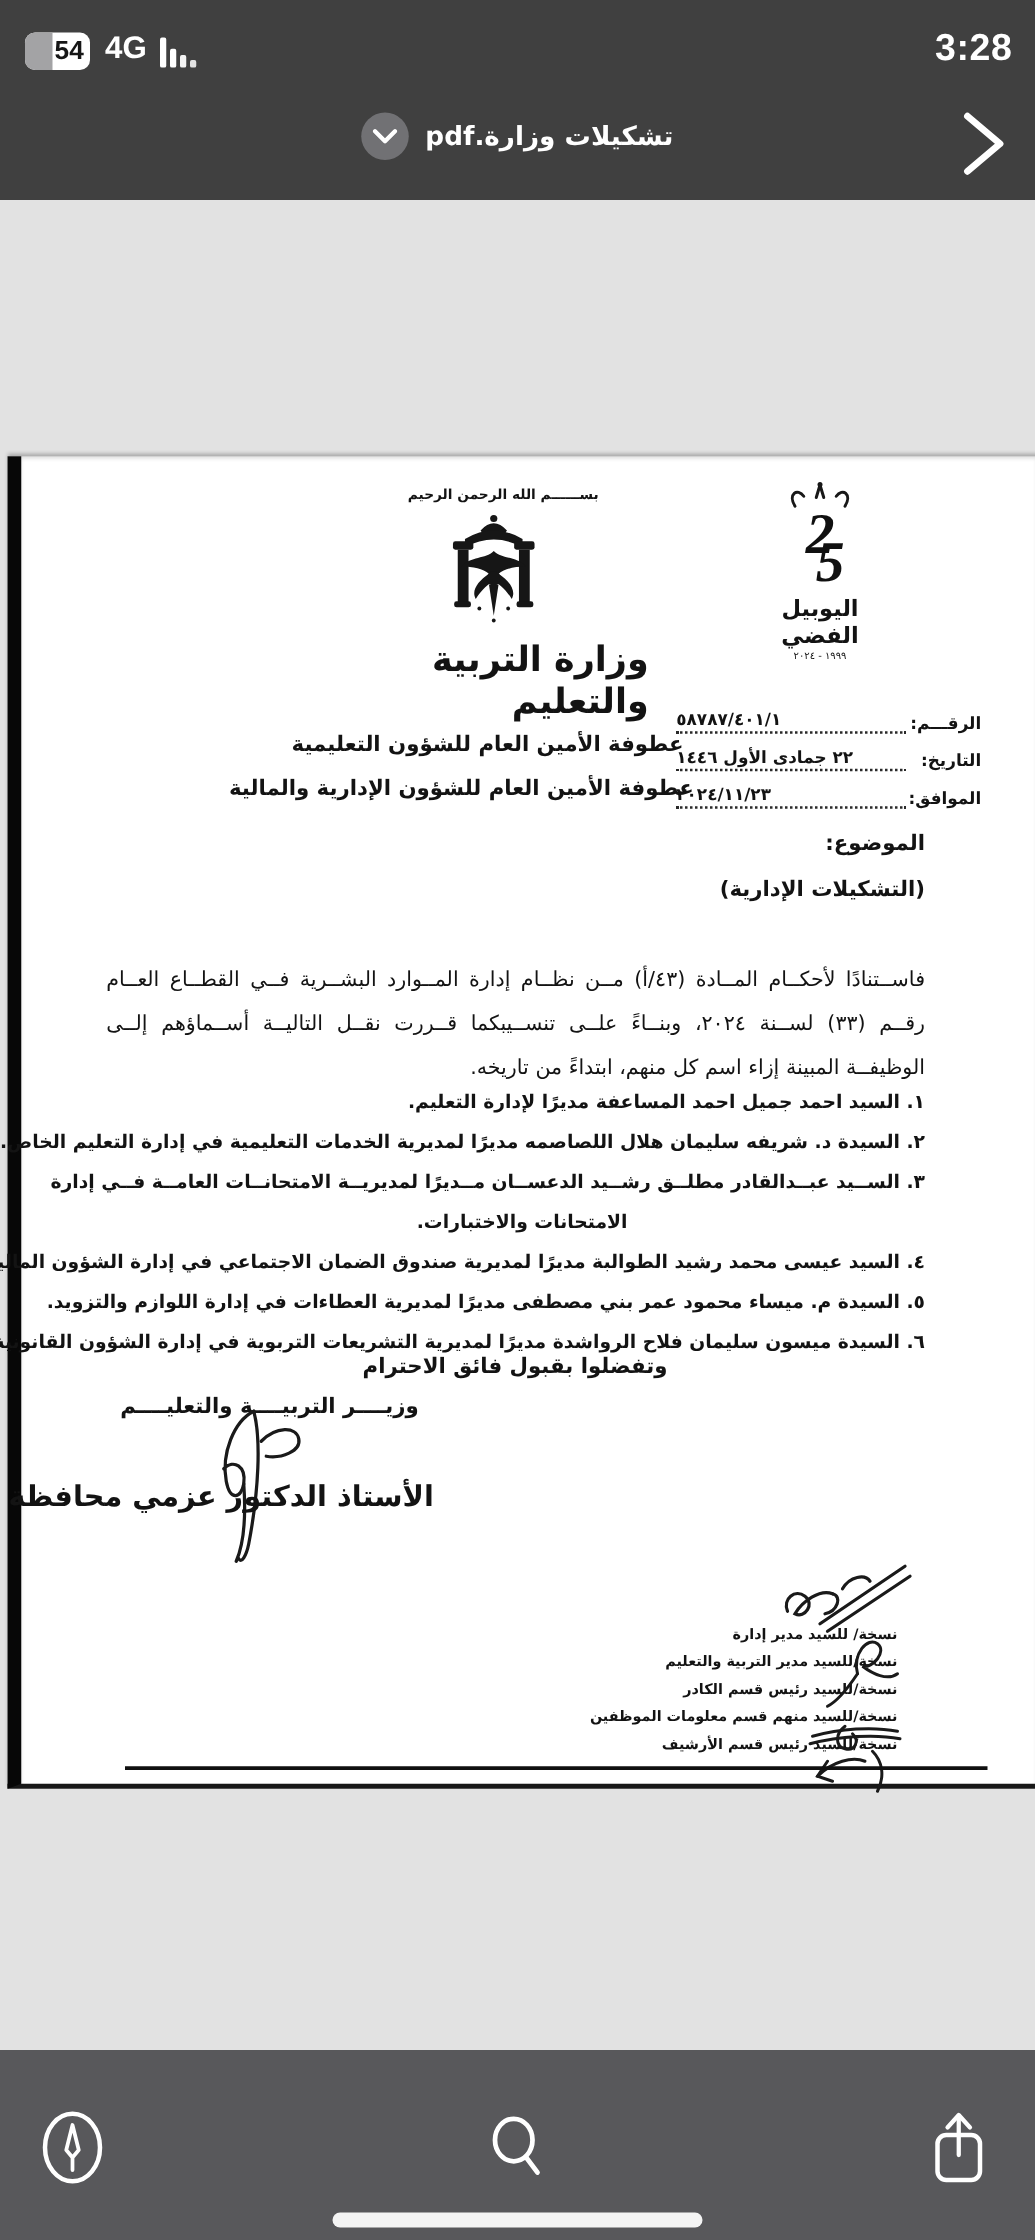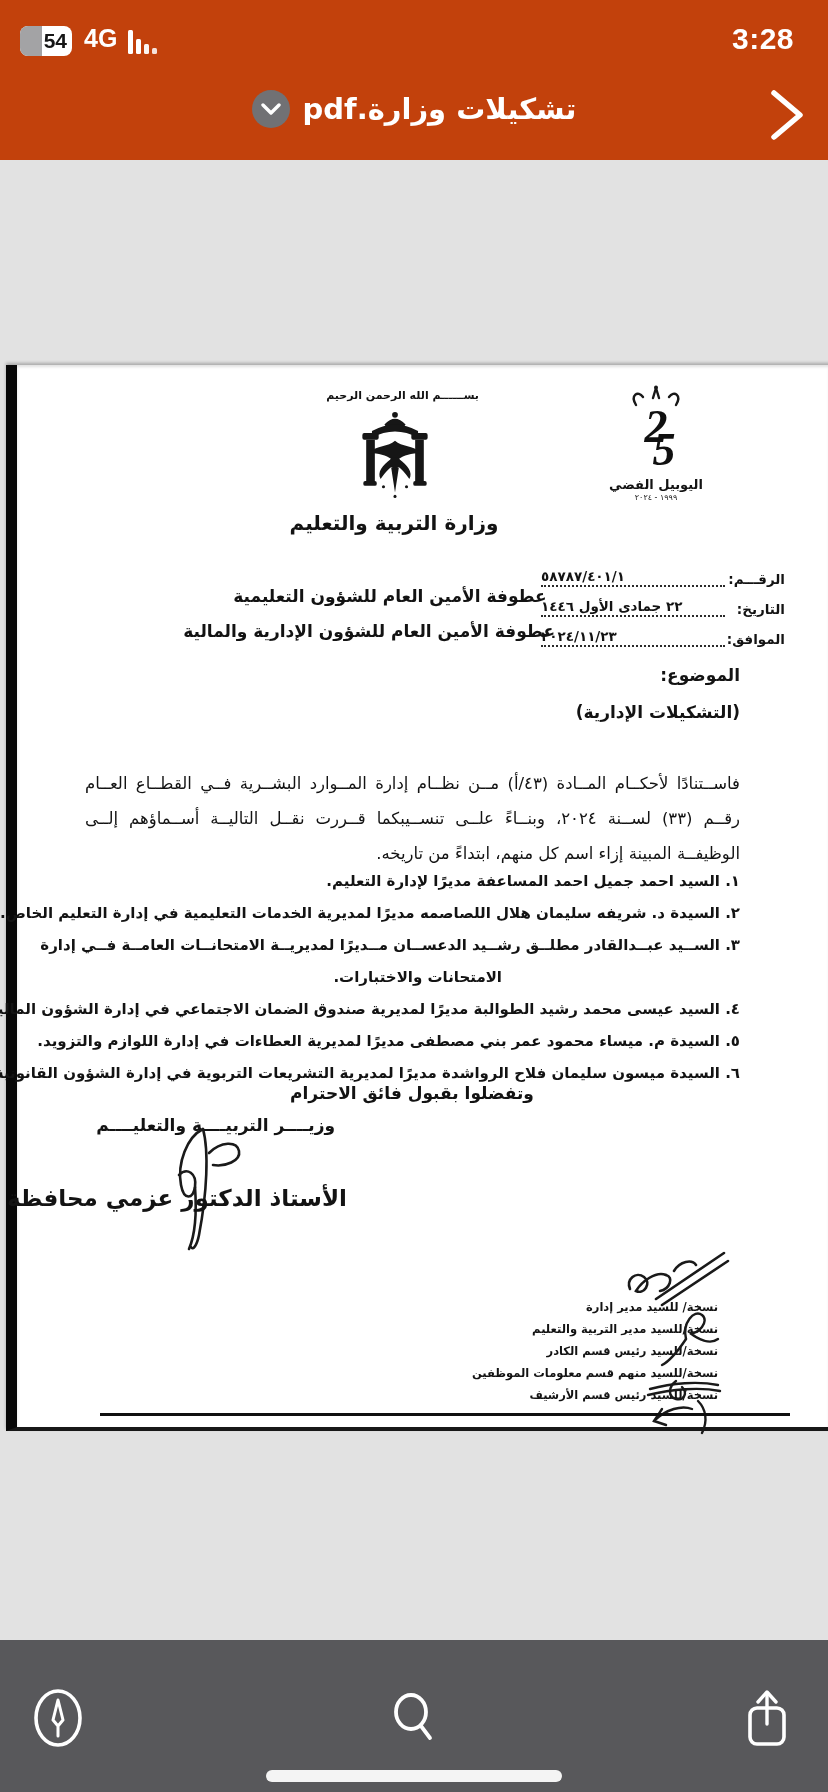--- a/index.html
+++ b/index.html
@@ -1,51 +1,51 @@
 <!DOCTYPE html>
 <html><head>
 <meta charset="utf-8">
 <style>
   html,body{margin:0;padding:0;}
   body{
     width:828px;height:1792px;position:relative;overflow:hidden;
     background:#e2e2e2;font-family:"Liberation Sans",sans-serif;
   }
   
-  .chrome-top{position:absolute;top:0;left:0;width:828px;height:160px;background:#c2410c;z-index:5;}
+  .chrome-top{position:absolute;top:0;left:0;width:828px;height:160px;background:#404040;z-index:5;}
   .battery{position:absolute;left:20px;top:26px;width:52px;height:30px;background:#fff;border-radius:8px;overflow:hidden;}
   .battery:before{content:"";position:absolute;left:-7px;top:9px;width:5px;height:12px;background:#8a8a8c;border-radius:3px;}
   .battery-fill{position:absolute;left:0;top:0;bottom:0;width:42%;background:#a3a3a5;}
   .battery-num{position:absolute;right:5px;top:3px;font-size:21px;font-weight:700;color:#161616;}
   .network{position:absolute;left:84px;top:24px;color:#fff;font-size:25px;font-weight:600;}
   .signal{position:absolute;left:128px;top:30px;display:flex;align-items:flex-end;gap:3px;height:24px;}
   .signal span{display:block;width:5px;background:#fff;border-radius:1.5px;}
   .sig1{height:24px;} .sig2{height:15px;} .sig3{height:10px;opacity:.95;} .sig4{height:6px;opacity:.85;}
-  .time{position:absolute;right:34px;top:22px;color:#fff;font-size:30px;font-weight:600;letter-spacing:.5px;margin-left:29px;}
+  .time{position:absolute;right:18px;top:22px;color:#fff;font-size:30px;font-weight:600;letter-spacing:.5px;margin-left:29px;}
   .title-row{position:absolute;top:90px;left:0;width:828px;display:flex;justify-content:center;align-items:center;gap:13px;}
   .chev-badge{width:38px;height:38px;border-radius:50%;background:#717174;display:flex;align-items:center;justify-content:center;}
-  .doc-title{color:#fff;font-size:29px;font-weight:700;direction:rtl;font-family:"DejaVu Sans",sans-serif;}
+  .doc-title{color:#fff;font-size:21px;font-weight:700;direction:rtl;font-family:"DejaVu Sans",sans-serif;}
   .back-btn{position:absolute;right:14px;top:86px;width:52px;height:58px;}
   
   .page{
     position:absolute;left:6px;top:365px;width:812px;height:1062px;background:#fff;
     border-left:11px solid #070707;border-right:13px solid #070707;border-bottom:4px solid #181818;
     box-shadow:0 -2px 3px rgba(0,0,0,.25), inset 0 2px 3px rgba(0,0,0,.12);
     box-sizing:content-box;z-index:1;
   }
   .page-inner{position:relative;width:788px;height:100%;font-family:"DejaVu Sans",sans-serif;color:#131313;direction:rtl;}
   .abs{position:absolute;}
   .bismillah{top:24px;left:312px;width:150px;text-align:right;font-size:11px;font-weight:700;white-space:nowrap;}
   .emblem{top:44px;left:330px;width:96px;height:98px;}
-  .ministry{top:146px;left:252px;width:250px;text-align:center;font-size:20px;font-weight:700;}
+  .ministry{top:146px;left:252px;width:250px;font-size:28px;font-weight:700;}
   .jubilee{top:20px;left:583px;width:112px;text-align:center;direction:rtl;}
   .jubilee-num{font-family:"Liberation Serif",serif;font-style:italic;line-height:.85;color:#101010;}
   .jub-d{display:block;font-size:46px;font-weight:700;}
   .jub-d2{margin-top:-16px;transform:translateX(8px);}
-  .jubilee-cap{font-size:13px;font-weight:700;margin-top:8px;}
+  .jubilee-cap{font-size:18px;font-weight:700;margin-top:8px;}
   .jubilee-years{font-size:8px;letter-spacing:1px;margin-top:1px;}
   .ref{top:192px;right:20px;width:244px;font-size:13.5px;font-weight:700;}
   .ref-row{display:flex;align-items:flex-end;height:30px;}
   .ref-label{min-width:60px;white-space:nowrap;}
   .ref-val{flex:1;text-align:left;border-bottom:2px dotted #2a2a2a;padding-bottom:1px;white-space:nowrap;}
   .addr{top:214px;left:208px;width:330px;text-align:center;font-size:17px;font-weight:700;line-height:35px;white-space:nowrap;}
   .subject{top:292px;right:65px;text-align:right;font-weight:700;font-size:17px;line-height:37px;}
   .salut{top:372px;right:65px;font-weight:700;font-size:17px;}
   .body-par{top:401px;right:65px;left:68px;text-align:justify;font-size:16.5px;font-weight:500;line-height:35px;}
   .items{top:500px;right:65px;left:68px;font-size:15px;font-weight:600;}

